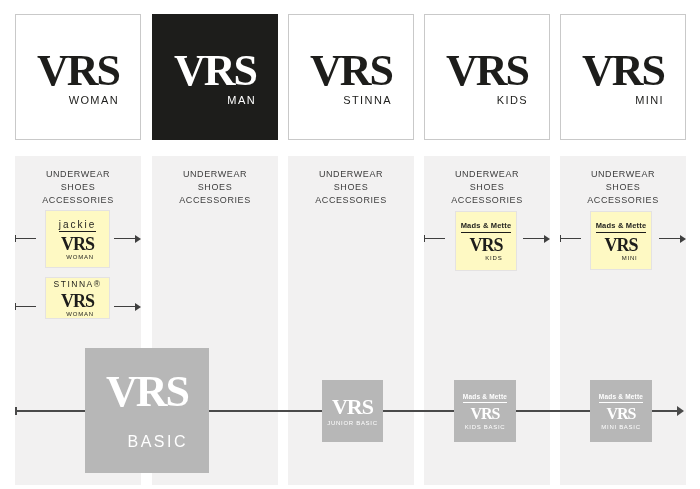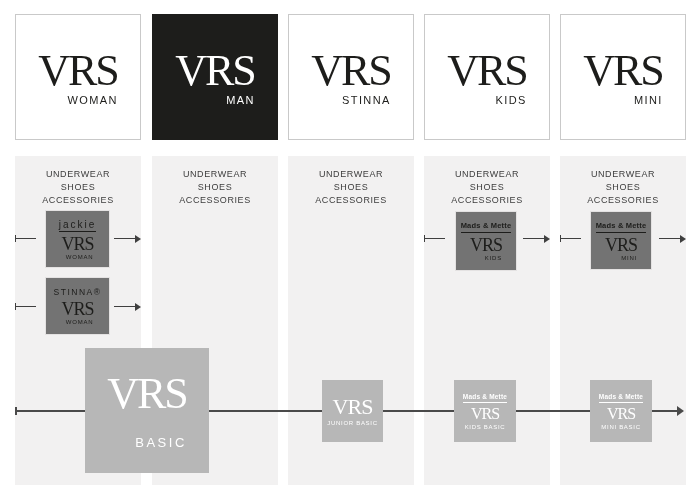--- a/index.html
+++ b/index.html
@@ -11,43 +11,43 @@
   .strip{position:absolute;top:156px;width:126px;height:329px;background:#f2f1f1;z-index:0;}
   .cats{padding-top:12px;text-align:center;font-size:9px;letter-spacing:.6px;line-height:13px;color:#3c3c3c;}
   
   .brand-box{
     position:absolute;top:14px;width:126px;height:126px;box-sizing:border-box;
     background:#ffffff;border:1px solid #c9c9c9;
     display:flex;align-items:center;justify-content:center;z-index:2;
   }
   .brand-box.dark{background:#1d1d1b;border-color:#1d1d1b;color:#ffffff;}
   .logo-col{display:flex;flex-direction:column;align-items:flex-end;}
-  .vrs{font-family:"Liberation Serif", serif;font-weight:400;line-height:1;letter-spacing:-2px;}
+  .vrs{font-family:"Liberation Serif", serif;font-weight:700;line-height:1;letter-spacing:-2px;}
   .vrs.lg{font-size:44px;}
   .vrs.sm{font-size:18px;letter-spacing:-1px;}
   .vrs.xs{font-size:16px;letter-spacing:-1px;}
   .brand-label{font-size:11px;letter-spacing:1.4px;margin-top:1px;}
   
   .sub-box{
-    position:absolute;box-sizing:border-box;background:#737373;border:1px solid #e4e2e2;
+    position:absolute;box-sizing:border-box;background:#fef9c3;border:1px solid #e4e2e2;
     display:flex;flex-direction:column;align-items:center;justify-content:center;z-index:2;
   }
   .sub-name{font-size:10px;letter-spacing:2px;margin-bottom:3px;}
   .sub-name.underline{border-bottom:1px solid #1d1d1b;padding-bottom:1px;}
   .sub-name.caps{font-size:8.5px;letter-spacing:1.5px;}
   .mm-name{font-size:7.5px;font-weight:bold;letter-spacing:.2px;border-bottom:1px solid #1d1d1b;padding-bottom:2px;margin-bottom:3px;text-align:right;}
   .sub-label{font-size:6px;letter-spacing:.8px;margin-top:1px;}
   
   .basic-box{
     position:absolute;box-sizing:border-box;background:#b7b7b7;color:#ffffff;
     display:flex;flex-direction:column;align-items:center;justify-content:center;z-index:2;
   }
   .basic-box .logo-col{align-items:flex-end;}
   .basic-box .vrs{color:#ffffff;}
-  .basic-lg-label{font-size:13px;letter-spacing:2.5px;margin-top:19px;}
+  .basic-lg-label{font-size:16px;letter-spacing:2.5px;margin-top:19px;}
   .basic-sm-label{font-size:6px;letter-spacing:.7px;margin-top:2px;text-align:center;}
   .mm-name.white{border-bottom-color:#ffffff;font-size:6.5px;}
   .basic-box .centered{align-items:center;}
   
   .hseg{position:absolute;height:1px;background:#3f3f3f;z-index:1;}
   .hseg.tick::before{content:"";position:absolute;left:0;top:-3px;width:1px;height:7px;background:#3f3f3f;}
   .hseg.arrowend::after{content:"";position:absolute;right:-3px;top:-3.5px;width:0;height:0;
     border-left:6px solid #3f3f3f;border-top:4px solid transparent;border-bottom:4px solid transparent;}
   .hseg.thick{height:2px;background:#4a4a4a;}
   .hseg.thick.tick::before{top:-3px;height:8px;width:2px;background:#4a4a4a;}
@@ -136,21 +136,21 @@
 
   <div class="hseg thick tick arrowend" style="left:15px;top:410px;width:666px"></div>
 
   <div class="sub-box" style="left:45px;top:210px;width:65px;height:58px">
     <div class="sub-name underline">jackie</div>
     <div class="logo-col">
       <div class="vrs sm">VRS</div>
       <div class="sub-label">WOMAN</div>
     </div>
   </div>
-  <div class="sub-box" style="left:45px;top:277px;width:65px;height:58px">
+  <div class="sub-box" style="left:45px;top:277px;width:65px;height:42px">
     <div class="sub-name caps">STINNA®</div>
     <div class="logo-col">
       <div class="vrs sm">VRS</div>
       <div class="sub-label">WOMAN</div>
     </div>
   </div>
   <div class="sub-box" style="left:455px;top:211px;width:62px;height:60px">
     <div class="mm-name">Mads &amp; Mette</div>
     <div class="logo-col">
       <div class="vrs sm">VRS</div>

